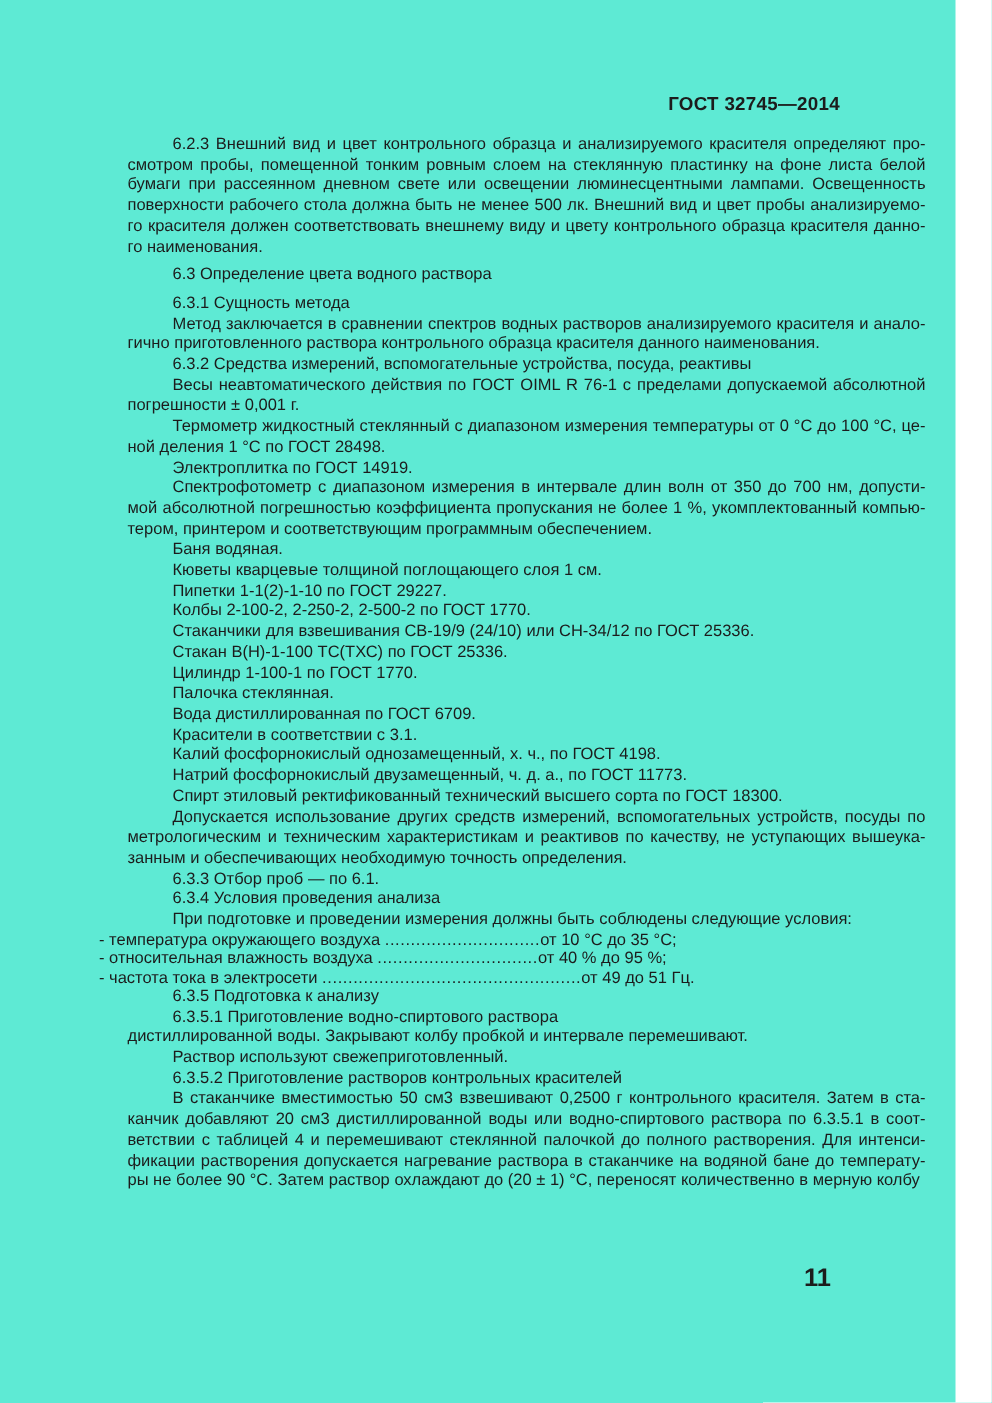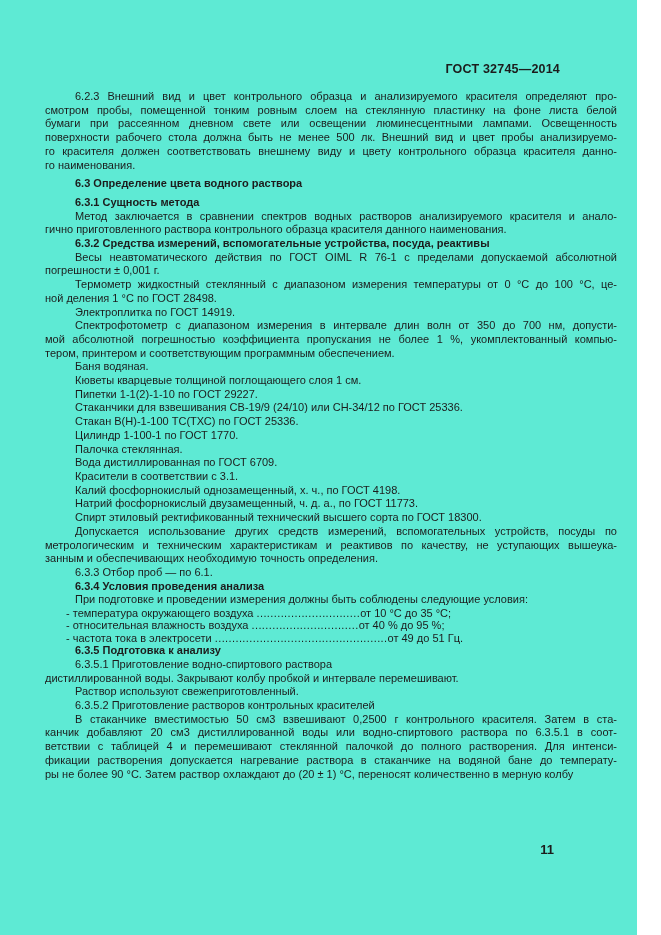--- a/index.html
+++ b/index.html
@@ -32,25 +32,26 @@
   }
   .content {
     position: absolute;
     top: 90px;
     left: 45px;
     width: 572px;
     font-size: 11px;
     line-height: 13.7px;
   }
   .blk { margin: 0; }
-  .blk.h { font-weight: 700; }
+  .blk.h { font-weight: 400; }
   .blk.gap { margin-top: 5px; }
   .ln {
     text-align: justify;
     text-align-last: justify;
+    margin-left: 40px;
   }
   .ln.last { text-align-last: auto; }
   .ln.first { text-indent: 30px; }
   
   .cond {
     white-space: nowrap;
     padding-left: 21px;
     line-height: 12.4px;
     overflow: hidden;
   }
@@ -64,21 +65,21 @@
     font-size: 7px;
     line-height: 6.5px;
     text-align: left;
     margin-left: 1px;
   }
   .page-number {
     position: absolute;
     top: 842px;
     right: 83px;
     font-weight: 700;
-    font-size: 13px;
+    font-size: 17px;
   }
 </style>
 </head>
 <body>
 
 <div class="page">
   <div class="doc-header">ГОСТ 32745—2014</div>
 
   <main class="content">
       <div class="blk p">
@@ -121,20 +122,23 @@
       <div class="blk p">
         <div class="ln first last">Баня водяная.</div>
       </div>
       <div class="blk p">
         <div class="ln first last">Кюветы кварцевые толщиной поглощающего слоя 1 см.</div>
       </div>
       <div class="blk p">
         <div class="ln first last">Пипетки 1-1(2)-1-10 по ГОСТ 29227.</div>
       </div>
       <div class="blk p">
+        <div class="ln first last">Колбы 2-100-2, 2-250-2, 2-500-2 по ГОСТ 1770.</div>
+      </div>
+      <div class="blk p">
         <div class="ln first last">Стаканчики для взвешивания СВ-19/9 (24/10) или СН-34/12 по ГОСТ 25336.</div>
       </div>
       <div class="blk p">
         <div class="ln first last">Стакан В(Н)-1-100 ТС(ТХС) по ГОСТ 25336.</div>
       </div>
       <div class="blk p">
         <div class="ln first last">Цилиндр 1-100-1 по ГОСТ 1770.</div>
       </div>
       <div class="blk p">
         <div class="ln first last">Палочка стеклянная.</div>

